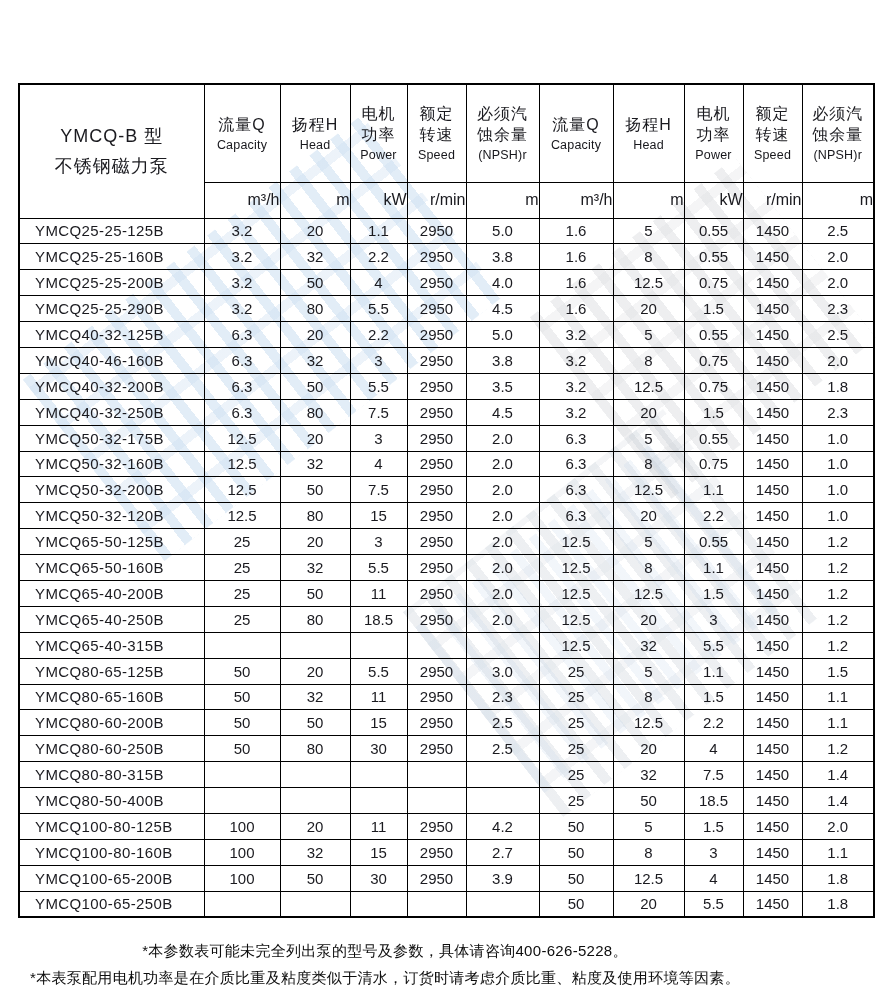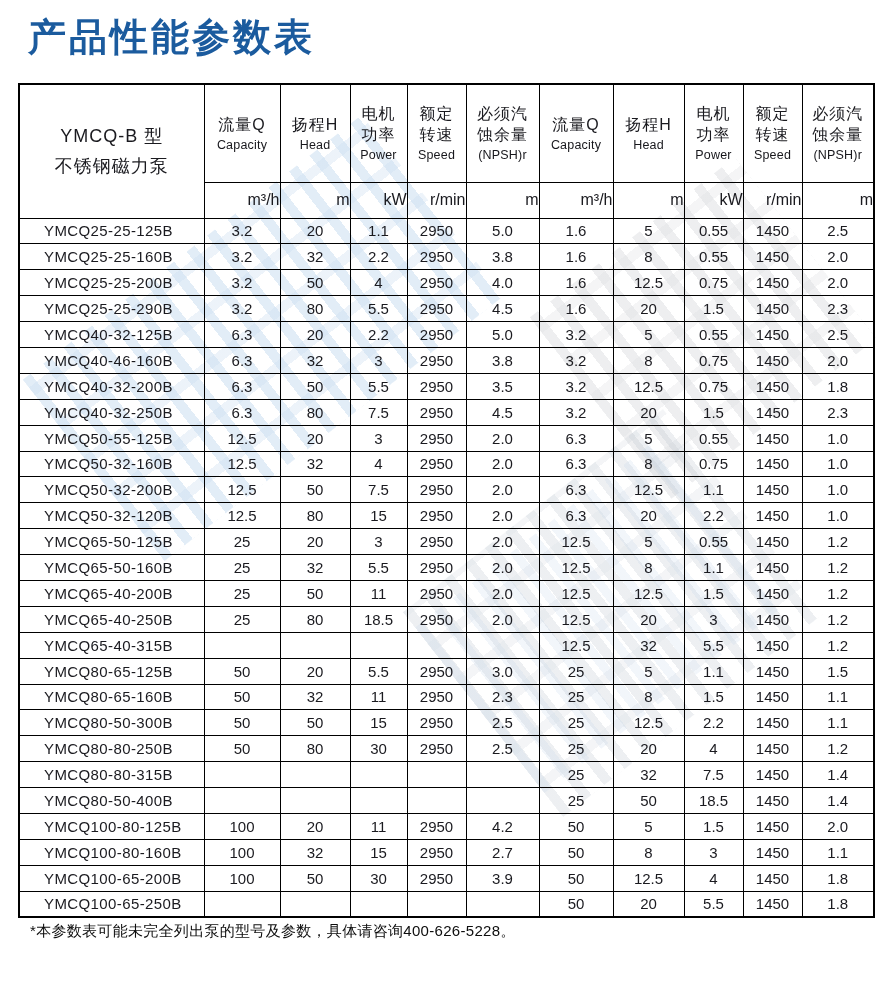--- a/index.html
+++ b/index.html
@@ -53,31 +53,30 @@
   th.corner {
     font-size:18px; font-weight:400; line-height:1.7;
     white-space:pre-line; letter-spacing:1px;
   }
   th.col-label { height:98px; font-weight:400; padding:2px 0; }
   th.col-label .cn { font-size:16px; line-height:1.3; white-space:pre-line; letter-spacing:1px; }
   th.col-label .en { font-size:12.5px; color:#17171c; margin-top:2px; letter-spacing:.2px; }
   tr.units th { height:36px; font-weight:400; font-size:16px;text-align:right; }
   tbody td { height:25.9px; font-size:15px; padding:0 2px; }
   tbody td.model {
-    text-align:left; padding-left:24px; font-size:15px; letter-spacing:.4px;
-  }
-  .notes { position:absolute; left:30px; top:917px;text-align:center; }
+    text-align:left; padding-left:15px; font-size:15px; letter-spacing:.4px;
+  }
+  .notes { position:absolute; left:30px; top:937px;text-align:center; }
   .notes p { font-size:15px; line-height:27px; color:#0d0d0d; letter-spacing:.3px; }
 </style>
 </head>
 <body>
 
 <div class="page">
 
-  <h1 class="page-title">产品性能参数表</h1>
 
   <div class="table-wrap">
     <div class="wm wm-blue"></div>
     <div class="wm wm-gray1"></div>
     <div class="wm wm-gray2"></div>
     <div class="wm wm-blue2"></div>
 
     <table class="spec">
       <colgroup>
         <col style="width:185px">
@@ -258,21 +257,21 @@
             <td>7.5</td>
             <td>2950</td>
             <td>4.5</td>
             <td>3.2</td>
             <td>20</td>
             <td>1.5</td>
             <td>1450</td>
             <td>2.3</td>
           </tr>
           <tr>
-            <td class="model">YMCQ50-55-125B</td>
+            <td class="model">YMCQ50-32-175B</td>
             <td>12.5</td>
             <td>20</td>
             <td>3</td>
             <td>2950</td>
             <td>2.0</td>
             <td>6.3</td>
             <td>5</td>
             <td>0.55</td>
             <td>1450</td>
             <td>1.0</td>
@@ -401,34 +400,34 @@
             <td>11</td>
             <td>2950</td>
             <td>2.3</td>
             <td>25</td>
             <td>8</td>
             <td>1.5</td>
             <td>1450</td>
             <td>1.1</td>
           </tr>
           <tr>
-            <td class="model">YMCQ80-50-300B</td>
+            <td class="model">YMCQ80-60-200B</td>
             <td>50</td>
             <td>50</td>
             <td>15</td>
             <td>2950</td>
             <td>2.5</td>
             <td>25</td>
             <td>12.5</td>
             <td>2.2</td>
             <td>1450</td>
             <td>1.1</td>
           </tr>
           <tr>
-            <td class="model">YMCQ80-80-250B</td>
+            <td class="model">YMCQ80-60-250B</td>
             <td>50</td>
             <td>80</td>
             <td>30</td>
             <td>2950</td>
             <td>2.5</td>
             <td>25</td>
             <td>20</td>
             <td>4</td>
             <td>1450</td>
             <td>1.2</td>
@@ -510,15 +509,16 @@
             <td>5.5</td>
             <td>1450</td>
             <td>1.8</td>
           </tr>
         </tbody>
     </table>
   </div>
 
   <div class="notes">
     <p>*本参数表可能未完全列出泵的型号及参数，具体请咨询400-626-5228。</p>
+    <p>*本表泵配用电机功率是在介质比重及粘度类似于清水，订货时请考虑介质比重、粘度及使用环境等因素。</p>
   </div>
 
 </div>
 
 </body></html>

